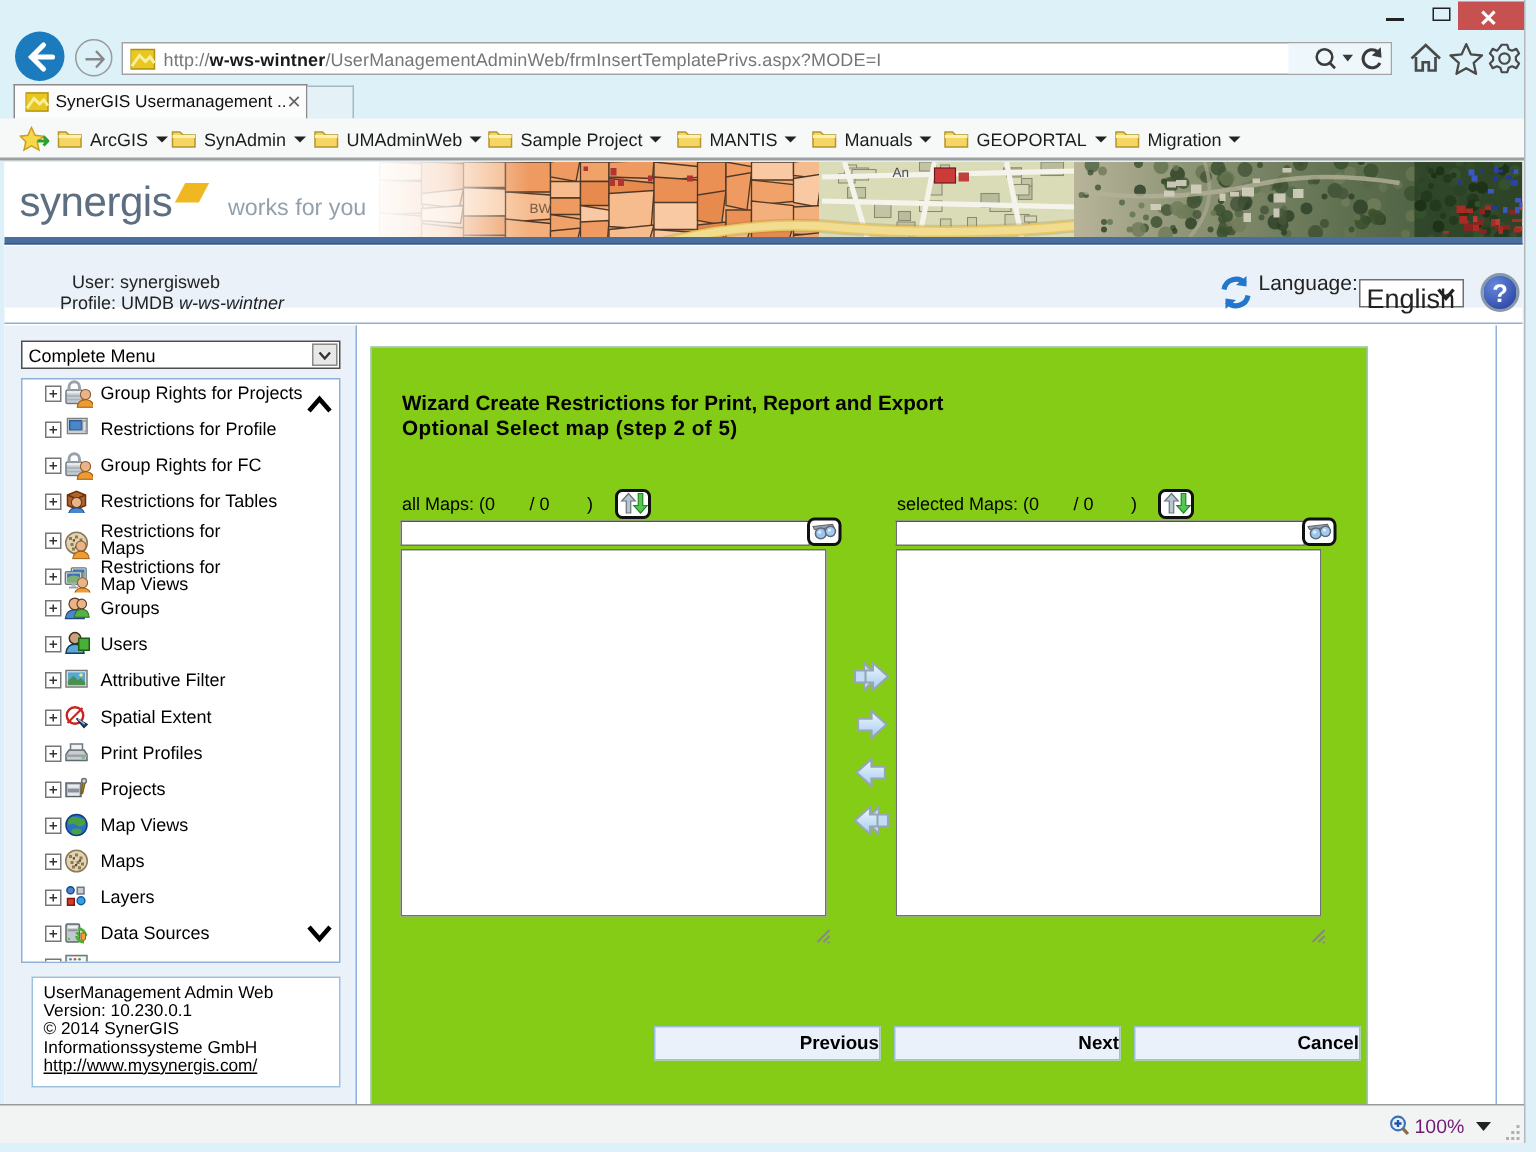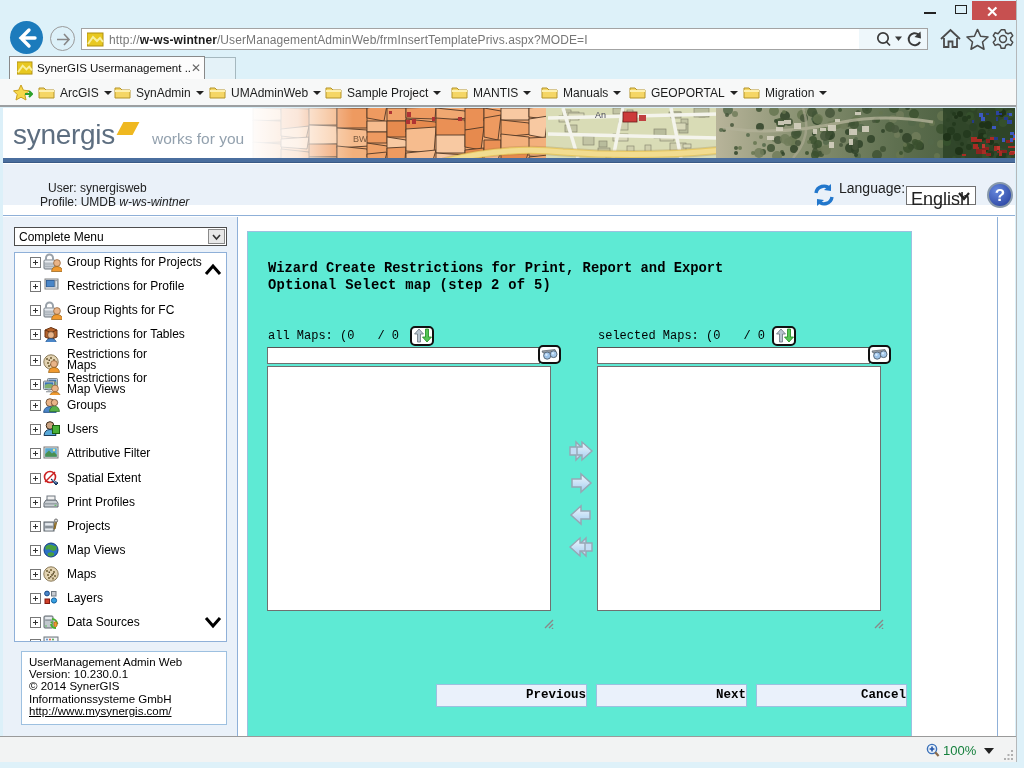--- a/index.html
+++ b/index.html
@@ -73,21 +73,21 @@
 .tico { position:absolute; left:14px; top:-3px; width:20px; height:20px; }
 .tlabel { position:absolute; left:40px; top:0px; white-space:nowrap; }
 #treeup { position:absolute; right:4px; top:10px; }
 #treedn { position:absolute; right:4px; bottom:12px; }
 #infobox { position:absolute; left:18px; top:434px; width:206px; height:74px; background:#fff; border:1px solid #9dc0e0; font-size:11.5px; color:#000; padding:4px 0 0 7px; }
 #infobox a { color:#000; }
 #infobox { line-height:12.2px; }
 
 #main { position:absolute; left:236px; top:1px; width:776px; height:520px; background:#fff; }
 #rightline { position:absolute; left:758px; top:0; width:1px; height:520px; background:#8fb0d8; }
-#panel { position:absolute; left:8px; top:14px; width:665px; height:521px; background:#5eead4; border:1px solid #9dc0e0;font-family:Liberation Mono, monospace; }
+#panel { position:absolute; left:8px; top:14px; width:665px; height:521px; background:#84cc16; border:1px solid #9dc0e0; }
 #h1 { position:absolute; left:20px; top:29px; font-size:13.8px; font-weight:bold; color:#000; }
 #h2 { position:absolute; left:20px; top:46px; font-size:13.8px; font-weight:bold; color:#000; letter-spacing:0.3px; }
 .grplbl { position:absolute; top:97px; font-size:12px; color:#000; }
 #sortL { position:absolute; left:162px; top:94px; }
 #sortR { position:absolute; left:524px; top:94px; }
 .sortbtn { position:absolute; width:24px; height:20px; border:2px solid #111; border-radius:5px; background:#fff; text-align:center; line-height:14px; }
 .searchbox { position:absolute; top:115px; width:273px; height:17px; border:1px solid #707070; border-top-color:#555; background:#fff; }
 .binoc { position:absolute; top:113px; width:23px; height:19px; border:2px solid #111; border-radius:5px; background:#fff; text-align:center; }
 .listbox { position:absolute; top:134px; width:284px; height:245px; border:1px solid #707070; background:#fff; }
 .resizer { position:absolute; top:384px; width:10px; height:10px; }
@@ -954,21 +954,21 @@
         </div>
       </div>
     </div>
   </div>
   <div id="statusbar">
     <svg style="position:absolute;left:926px;top:6px" width="14" height="15" viewBox="0 0 14 15">
         <circle cx="6" cy="6" r="4.6" fill="#e8f0f8" stroke="#3a70b8" stroke-width="1.4"></circle>
         <path d="M6 3.6 L6 8.4 M3.6 6 L8.4 6" stroke="#2255aa" stroke-width="1.6"></path>
         <path d="M9.2 9.2 L12.6 13" stroke="#8a6a4a" stroke-width="2.2"></path>
       </svg>
-    <div style="position:absolute;left:943px;top:6px;font-size:13px;color:#15803d">100%</div>
+    <div style="position:absolute;left:943px;top:6px;font-size:13px;color:#701a75">100%</div>
     <div style="position:absolute;left:984px;top:11px;width:0;height:0;border-left:5px solid transparent;border-right:5px solid transparent;border-top:6px solid #222"></div>
     <svg style="position:absolute;left:1004px;top:13px" width="10" height="10" viewBox="0 0 10 10">
         <g fill="#b0b0b0">
           <rect x="7" y="0" width="2" height="2"></rect>
           <rect x="7" y="4" width="2" height="2"></rect>
           <rect x="7" y="8" width="2" height="2"></rect>
           <rect x="3.5" y="4" width="2" height="2"></rect>
           <rect x="3.5" y="8" width="2" height="2"></rect>
           <rect x="0" y="8" width="2" height="2"></rect>
         </g>

